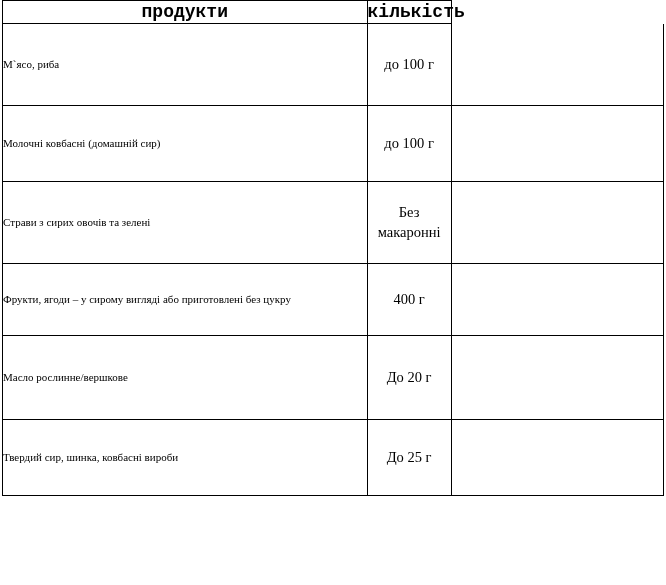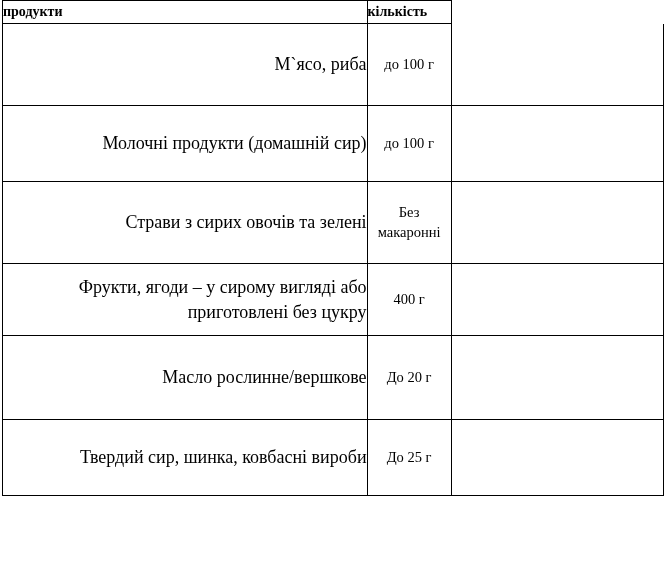--- a/index.html
+++ b/index.html
@@ -31,34 +31,35 @@
     border: 1px solid #000000;
     padding: 0;
     vertical-align: middle;
   }
   .col-product { width: 364px; }
   .col-amount  { width: 84px; }
   .col-image   { width: 212px; }
 
   thead th {
     height: 22px;
-    font-size: 14px;
+    font-size: 18px;
     font-weight: bold;
-    text-align: left;
+    text-align: center;
     background: #ffffff;
+    font-family: Liberation Mono, monospace;
   }
   .head-image-cell {
     border-top: 1px solid #ffffff !important;
     border-right: 1px solid #ffffff !important;
     border-bottom: 1px solid #ffffff !important;
     background: #ffffff;
   }
   td.product {
-    text-align: right;
-    font-size: 18px;
+    text-align: left;
+    font-size: 11px;
     line-height: 1.35;
     padding: 4px 10px;
   }
   td.amount {
     text-align: center;
     font-size: 14.5px;
     line-height: 1.35;
     padding: 4px 4px;
   }
   td.imgcell {
@@ -307,21 +308,21 @@
               <div class="photo" style="width: 104px;">
                 <div class="pv ph-fish"></div>
               </div>
               <div class="photo" style="width: 108px;">
                 <div class="pv ph-steak"></div>
               </div>
             </div>
           </td>
         </tr>
         <tr class="r2">
-          <td class="product">Молочні продукти (домашній сир)</td>
+          <td class="product">Молочні ковбасні (домашній сир)</td>
           <td class="amount">до 100 г</td>
           <td class="imgcell">
             <div class="img-wrap">
               <div class="photo" style="width: 108px;">
                 <div class="pv ph-cheesebowl"></div>
               </div>
             </div>
           </td>
         </tr>
         <tr class="r3">

